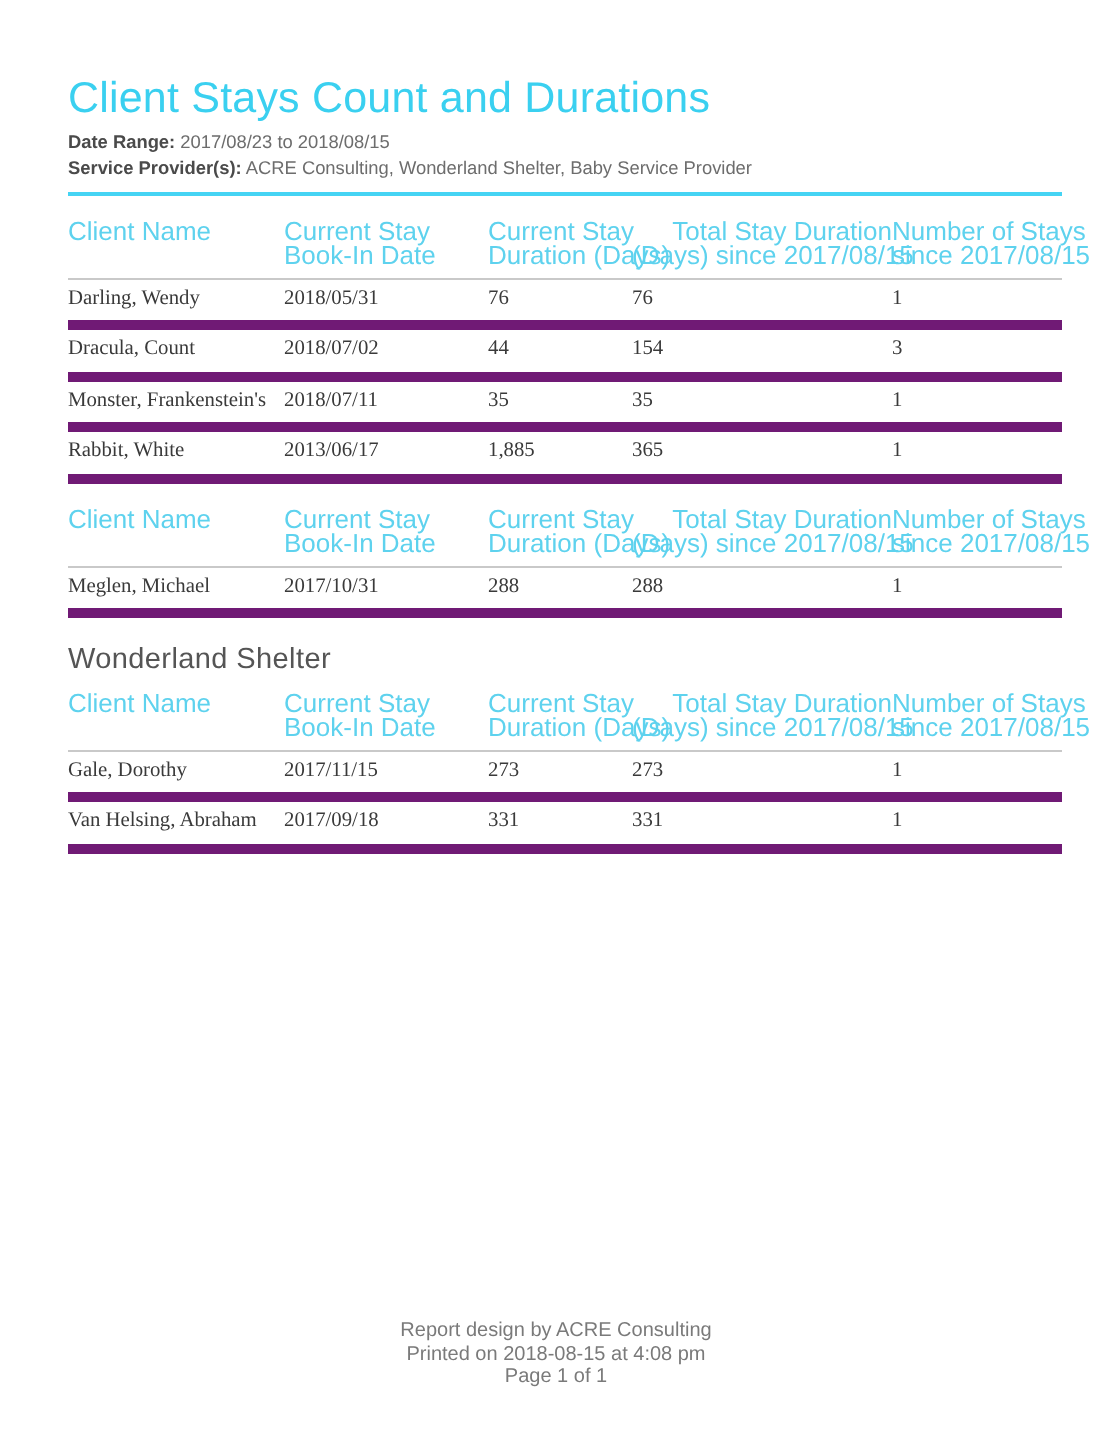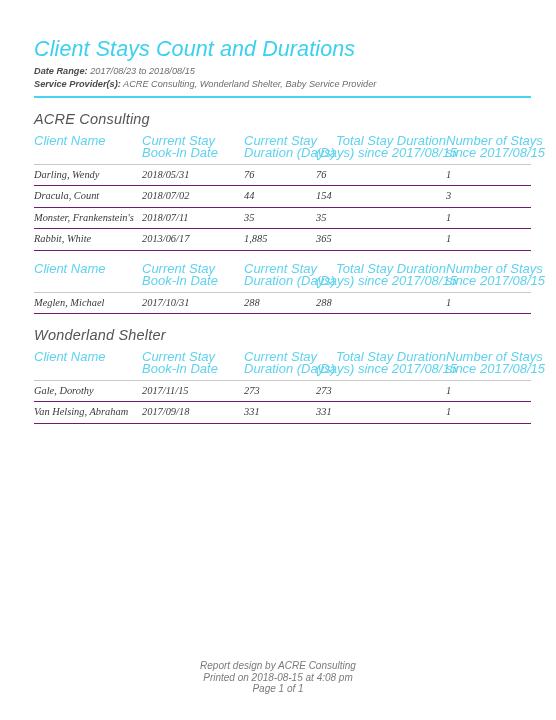--- a/index.html
+++ b/index.html
@@ -14,21 +14,20 @@
     position: relative;
     font-family: "Liberation Sans", sans-serif;
     overflow: hidden;
   }
   .page {
     position: absolute;
     left: 0; top: 0;
     width: 556px;
     height: 720px;
     background: #ffffff;
-    font-style: italic;
   }
   .content {
     position: absolute;
     left: 34px;
     top: 36px;
     width: 497px;
   }
 
   
   .report-title {
@@ -99,21 +98,21 @@
   th.ar { text-align: right; }
 
   table.stays tbody td {
     font-family: "Liberation Serif", serif;
     font-size: 10.4px;
     font-weight: 400;
     color: #3a3a3a;
     line-height: 12.6px;
     padding: 4px 0 4px 0;
     vertical-align: top;
-    border-bottom: 1px solid #701a75;
+    border-bottom: 5px solid #701a75;
   }
   td.al { text-align: left; }
   td.ar { text-align: left; }
   td.name { white-space: normal; }
 
   
   .footer {
     position: absolute;
     left: 0;
     top: 660px;
@@ -141,21 +140,20 @@
 
     <div class="meta-line">
       <span class="meta-label">Service Provider(s):</span>
       <span>ACRE Consulting, Wonderland Shelter, Baby Service Provider</span>
     </div>
 
     <div class="title-rule"></div>
 
     <div id="sections-host">
         <div class="section">
-          <h2 class="section-title">ACRE Consulting</h2>
           <table class="stays">
             <colgroup>
               <col class="c-name">
               <col class="c-date">
               <col class="c-dur">
               <col class="c-total">
               <col class="c-count">
             </colgroup>
             <thead>
               <tr>

